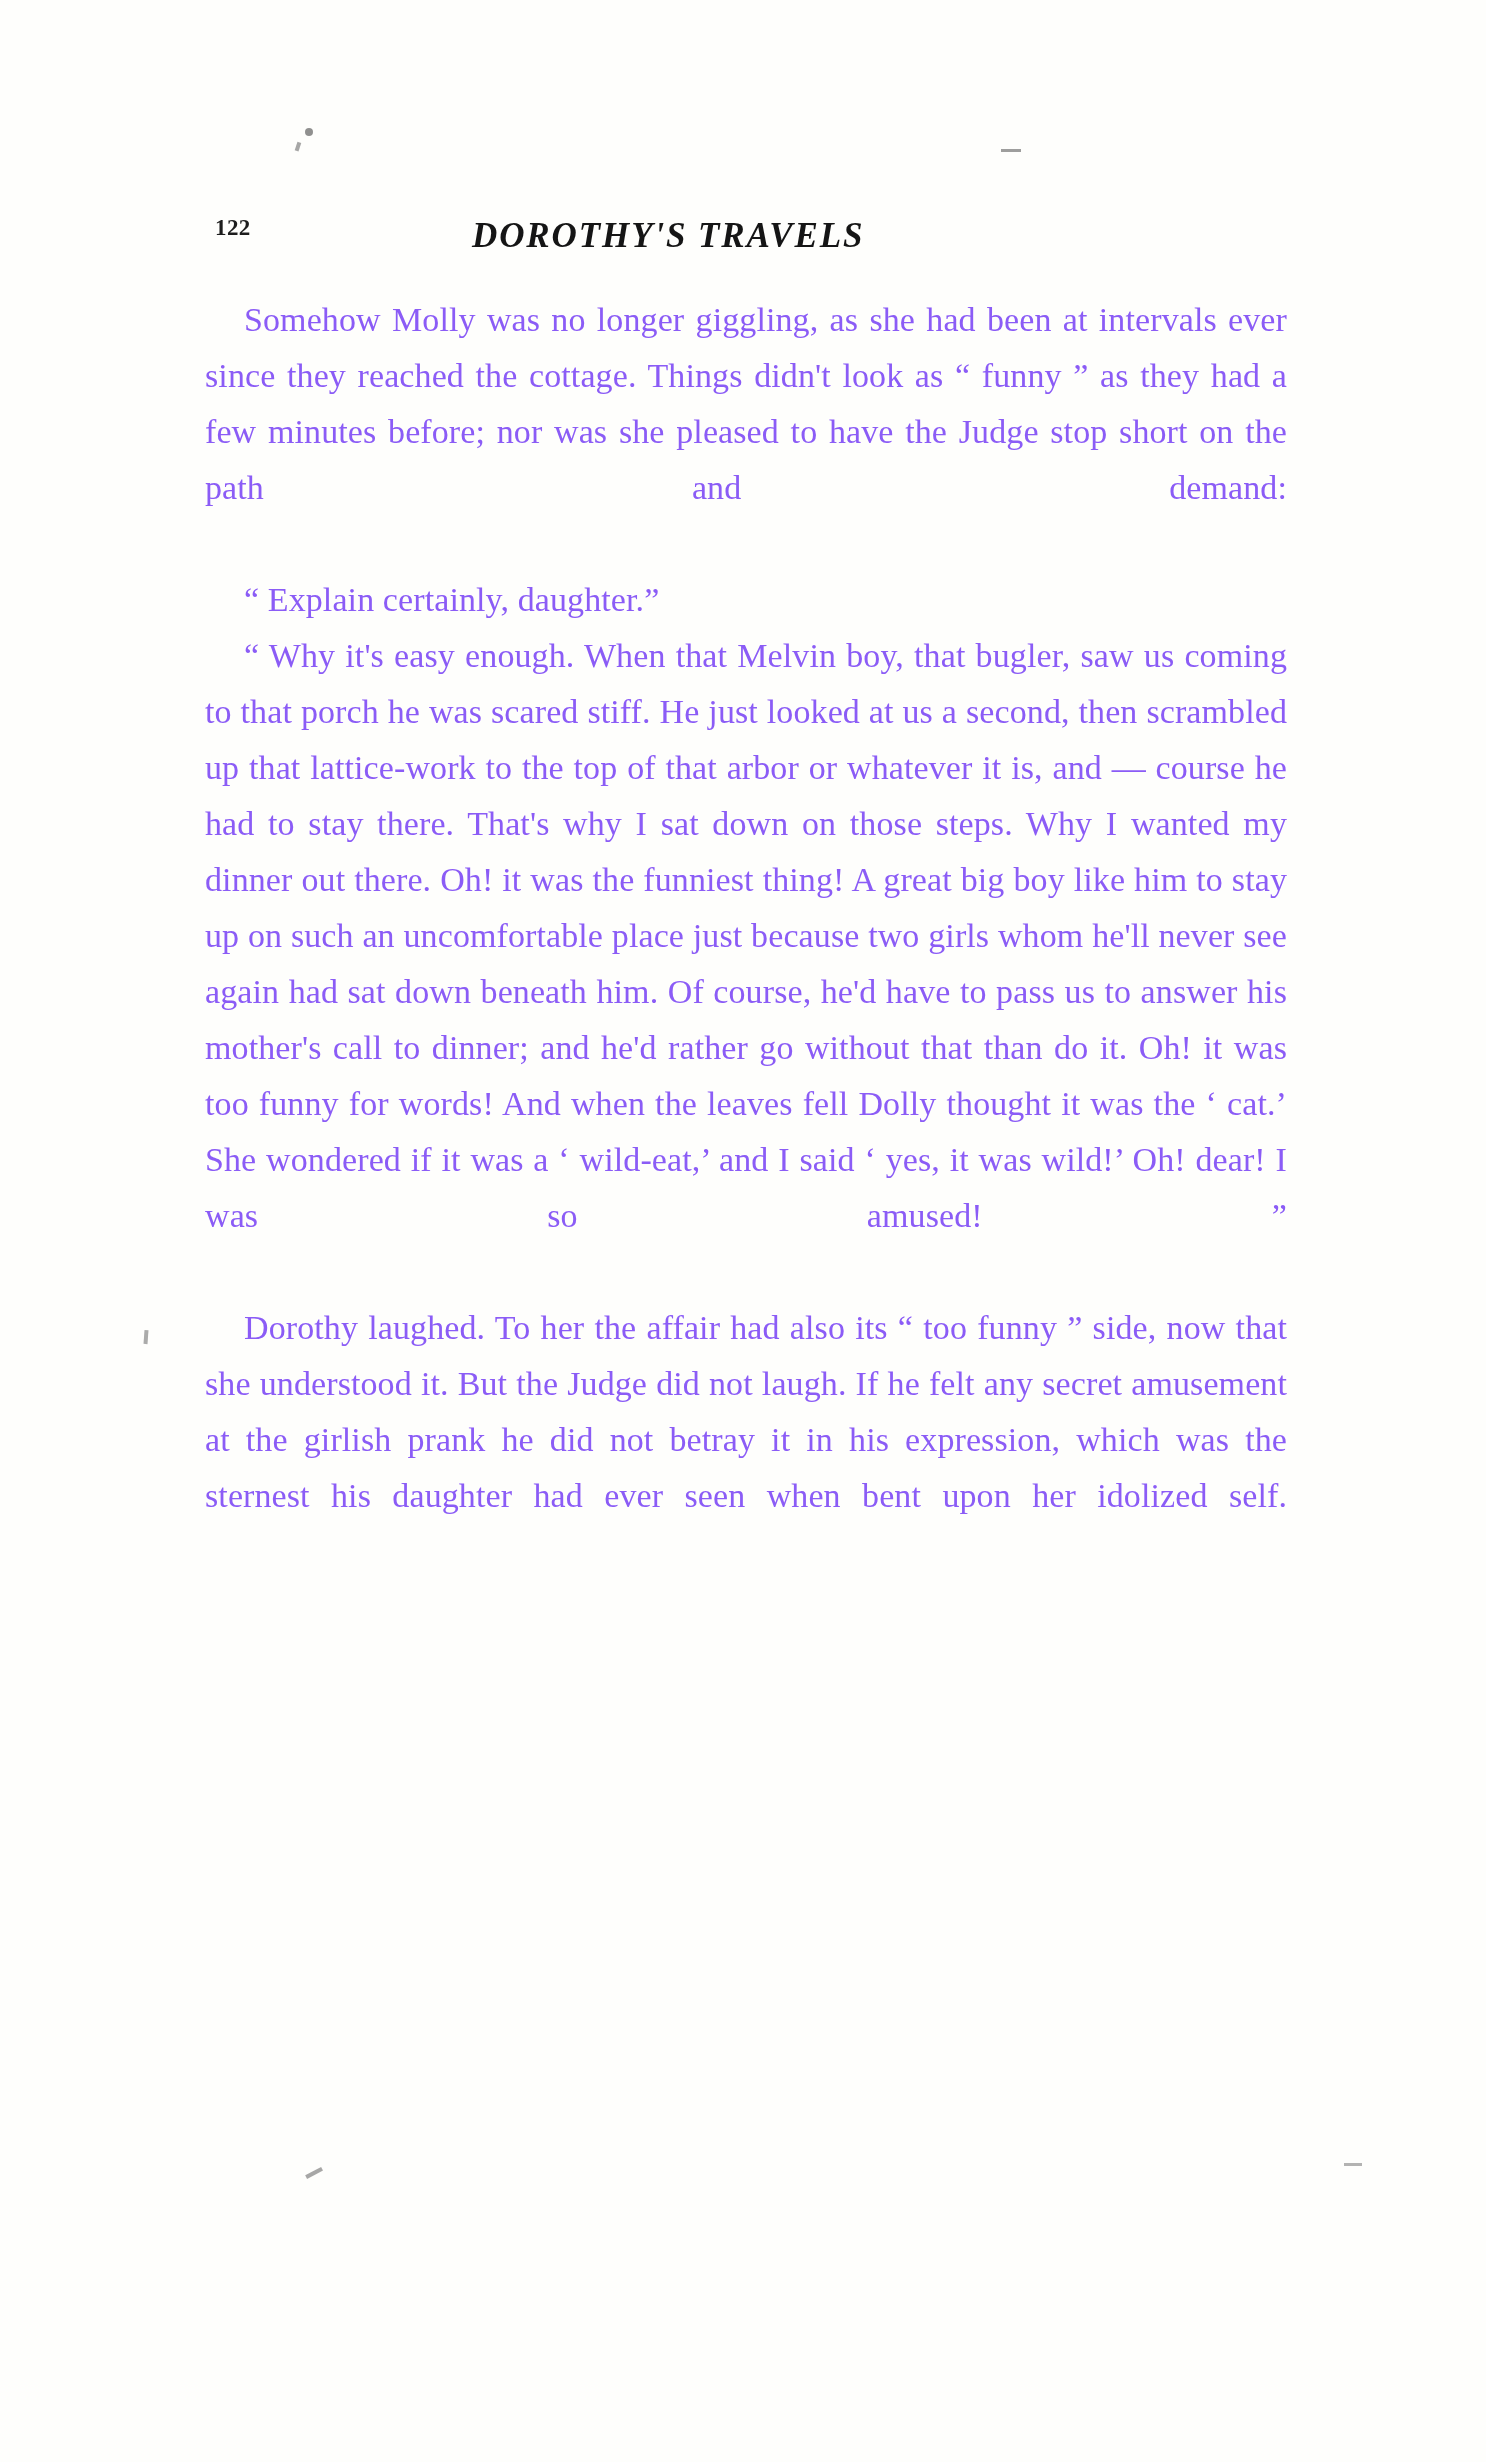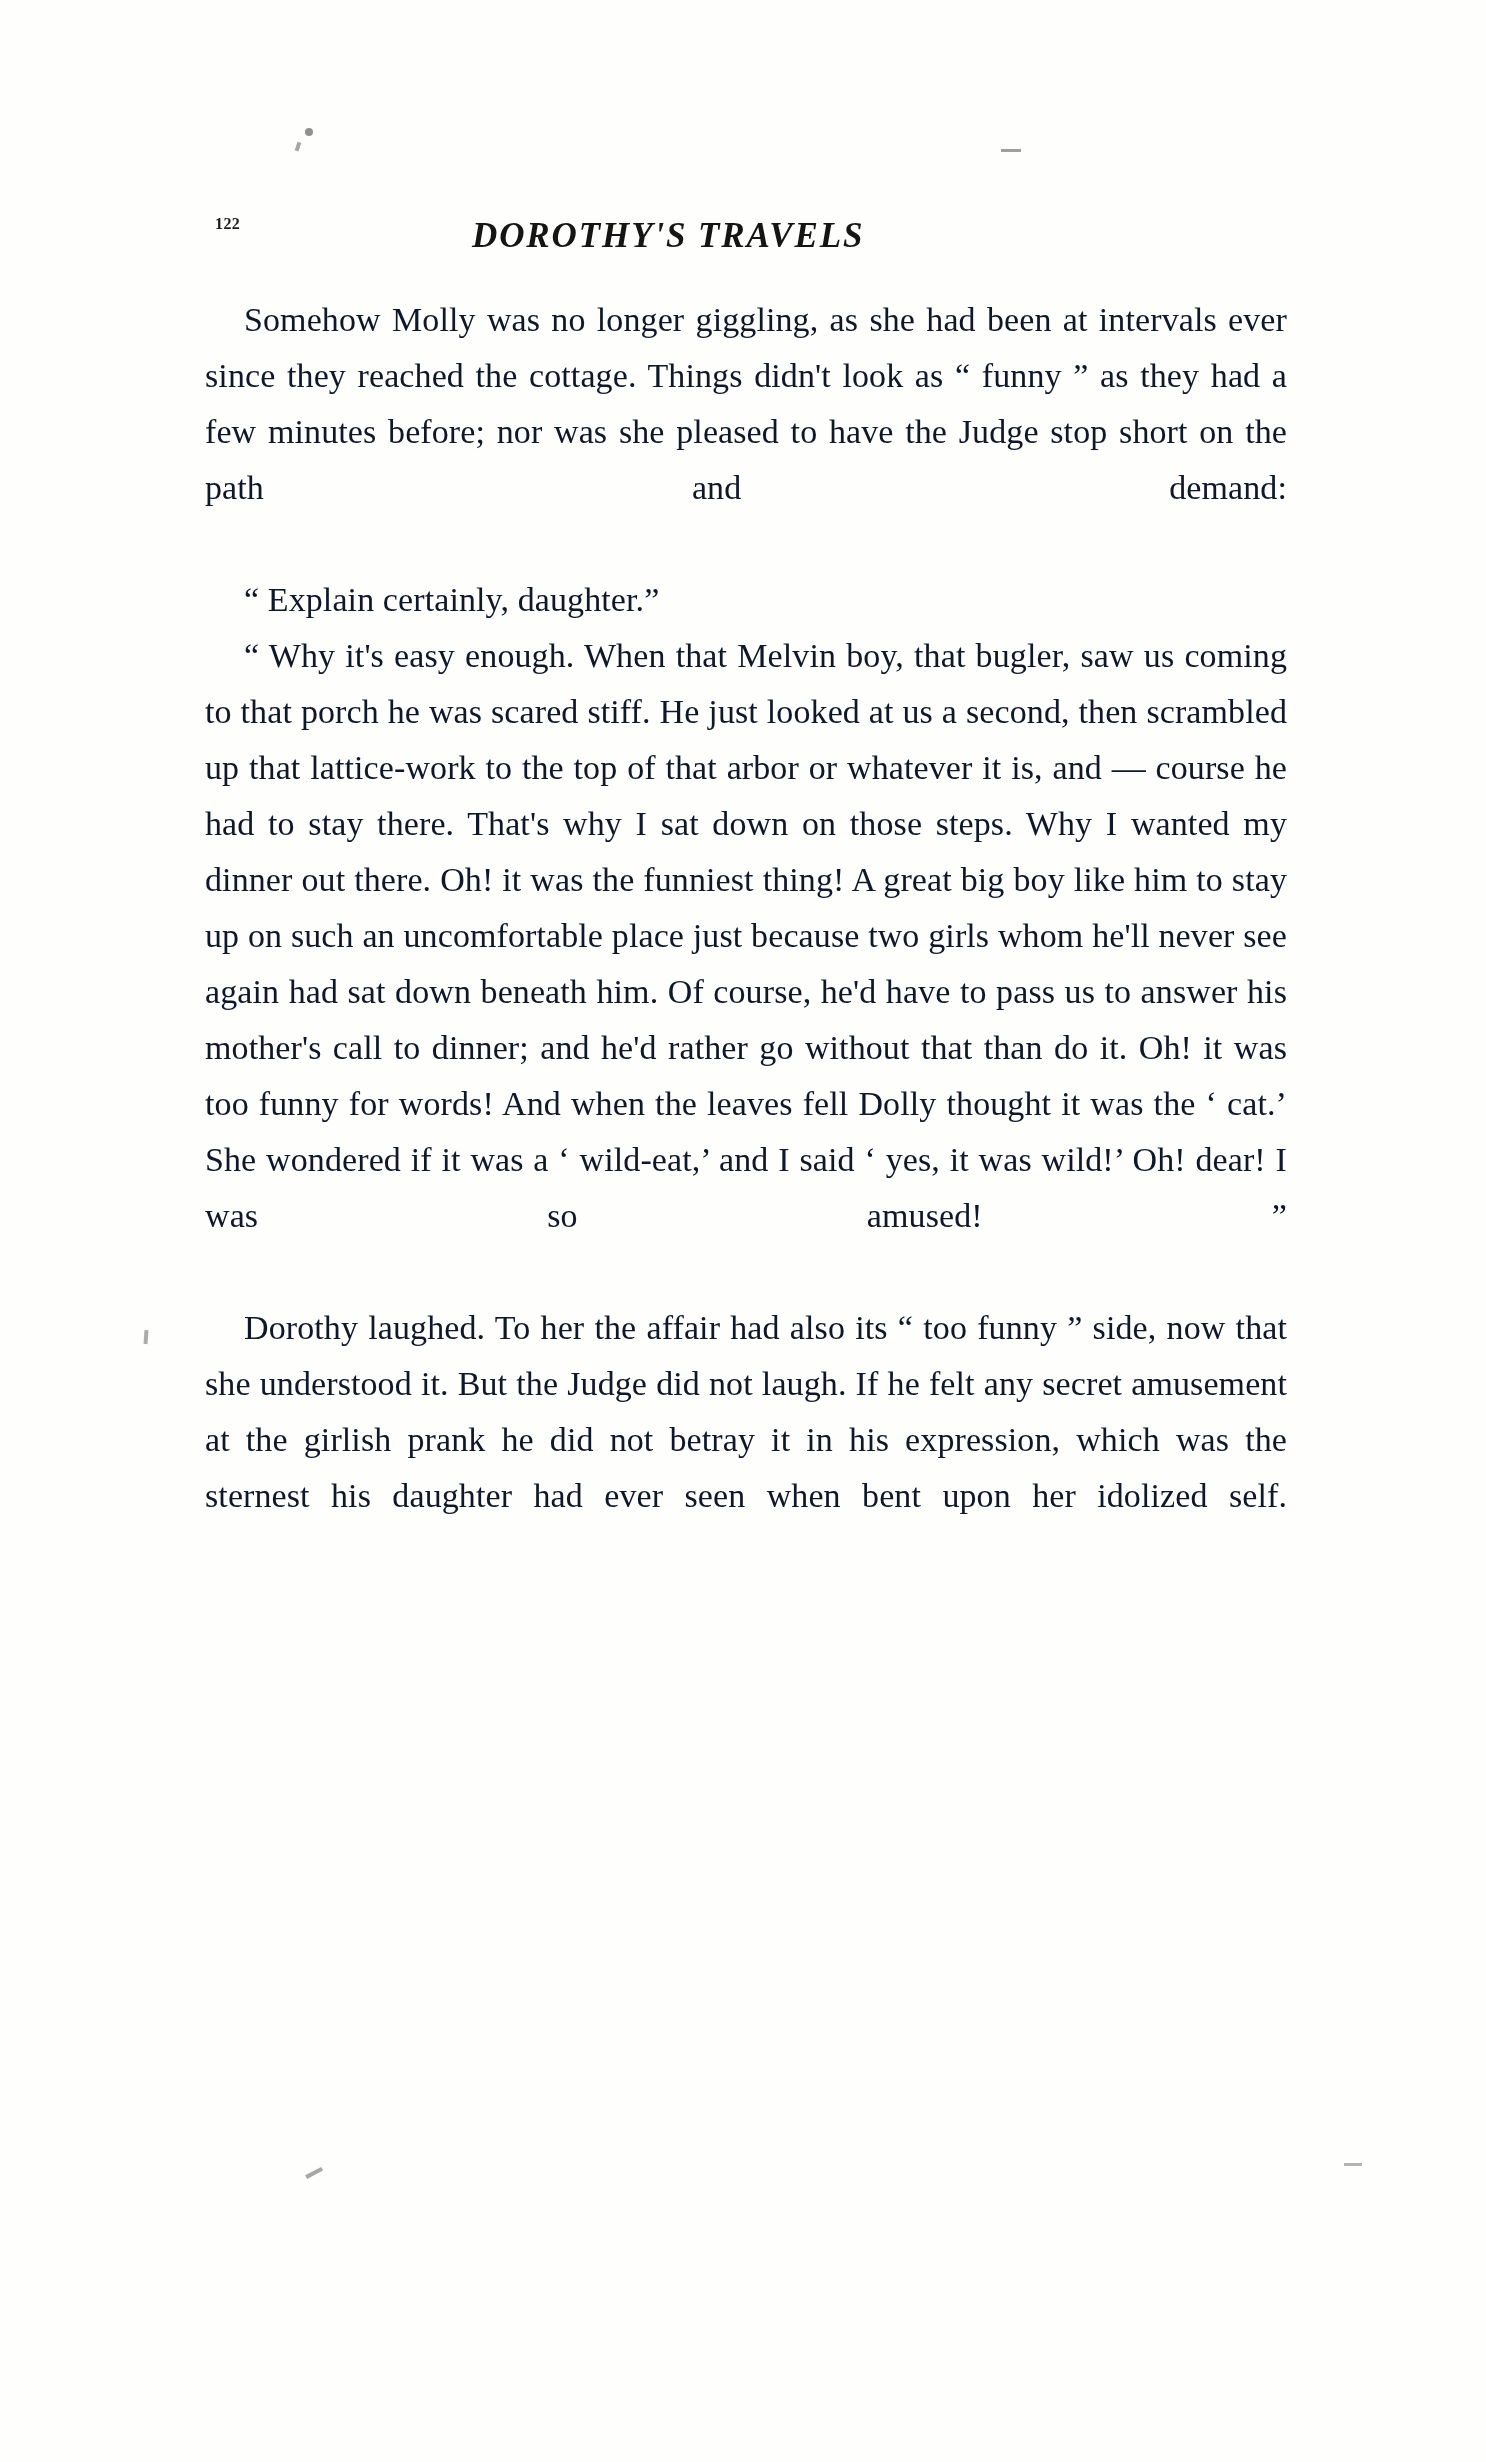--- a/index.html
+++ b/index.html
@@ -41,21 +41,21 @@
     top: 208px;
     width: 1063px;
     height: 43px;
   }
   .folio {
     position: absolute;
     left: 0;
     top: 7px;
     font-family: "Liberation Serif", serif;
     font-weight: 700;
-    font-size: 16px;
+    font-size: 23px;
     letter-spacing: 0.4px;
     color: #1d1d1d;
   }
   .running-head {
     position: absolute;
     left: 257px;
     top: 8px;
     font-style: italic;
     font-weight: 700;
     font-size: 35px;
@@ -70,21 +70,21 @@
     top: 292px;
     width: 1082px;
   }
 
   p {
     margin: 0;
     font-size: 34px;
     line-height: 56px;
     text-align: justify;
     text-justify: inter-word;
-    color: #0f172a;
+    color: #8b5cf6;
     letter-spacing: 0.1px;
     -webkit-hyphens: none;
     hyphens: none;
   }
   p.indent { text-indent: 39px; }
 
   
   p::after {
     content: "";
     display: inline-block;

